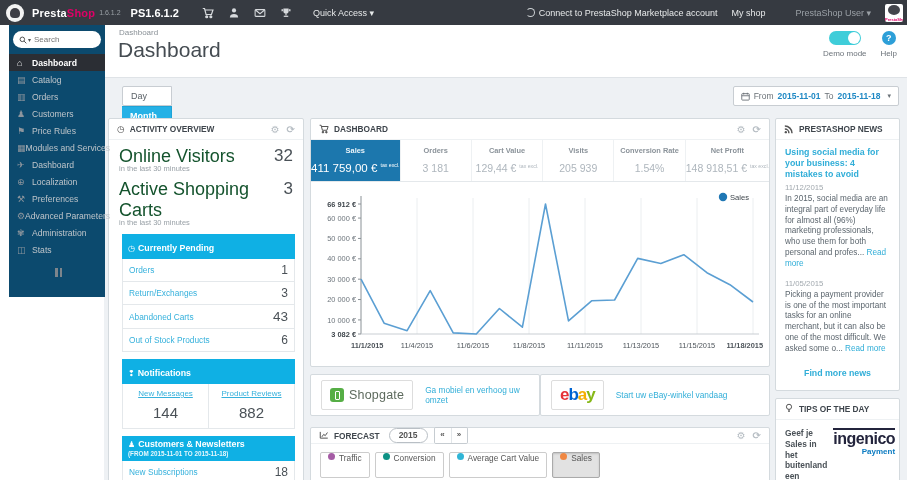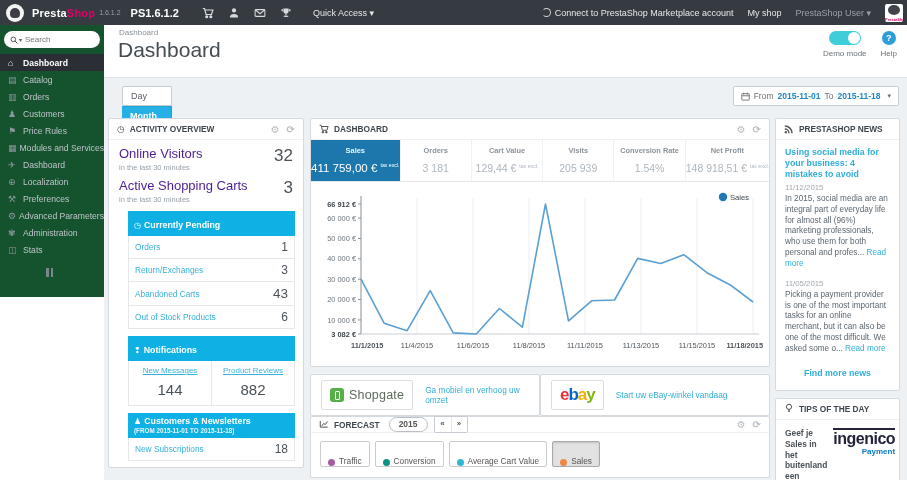--- a/index.html
+++ b/index.html
@@ -22,21 +22,21 @@
   .tb-right { margin-left:auto; display:flex; align-items:center; gap:14px; padding-right:4px; }
   .tb-right .muted { color:#9aa0a6; }
   .caret { font-size:7px; margin-left:3px; }
   .mk-ico { display:inline-block; width:9px; height:9px; border:1.5px solid #cfd3d6; border-radius:50%;
     border-left-color:transparent; margin-right:4px; vertical-align:-1px; }
   .avatar { width:18px; height:18px; border-radius:2px; background:#fff; position:relative; overflow:hidden; }
   .avatar i { position:absolute; left:3px; top:1px; width:12px; height:10px; border-radius:50%; background:#43454c; }
   .avatar b { position:absolute; bottom:0; left:0; right:0; font-size:4px; color:#df0067; text-align:center; font-weight:bold; }
 
   
-  #sidebar { position:absolute; top:25px; left:0; width:104px; height:272px; background:#14532d; z-index:30; padding-top:4px; }
+  #sidebar { position:absolute; top:25px; left:9px; width:96px; height:272px; background:#0c4a6e; z-index:30; padding-top:4px; }
   .search-wrap { margin:2px 4px 6px 4px; background:#fff; border-radius:9px; height:17px; display:flex; align-items:center; padding:0 6px; }
   .search-wrap svg { width:8px; height:8px; }
   .search-wrap .sc { font-size:6px; color:#555; margin:0 3px 0 1px; }
   .search-wrap input { border:0; outline:0; width:58px; font-size:8px; color:#555; background:transparent; }
   .nav-item { height:17px; display:flex; align-items:center; padding-left:8px; cursor:pointer; }
   .nav-item .ic { width:15px; font-size:9px; color:#8d959d; text-align:left; }
   .nav-item .lb { font-size:8.6px; color:#bfc5ca; white-space:nowrap; }
   .nav-item.active { background:#2b2e34; }
   .nav-item.active .lb { color:#fff; font-weight:bold; }
   .nav-item.active .ic { color:#fff; }
@@ -78,24 +78,24 @@
   .panel-hd .hic svg { width:10px; height:10px; vertical-align:-1px; }
   .panel-tools { margin-left:auto; display:flex; gap:7px; color:#b7bec4; font-size:10px; }
   .panel-tools span { cursor:pointer; }
 
   .col-activity { position:absolute; left:4px;  top:40px; width:196px; }
   .col-center   { position:absolute; left:206px; top:40px; width:460px; }
   .col-right    { position:absolute; left:671px; top:40px; width:125px; }
 
   
   .bigstat { display:flex; align-items:flex-start; justify-content:space-between; padding:6px 10px 0 10px; }
-  .bigstat .t { font-size:13px; color:#4c1d95; cursor:pointer; }
+  .bigstat .t { font-size:18px; color:#14532d; cursor:pointer; }
   .bigstat .v { font-size:17px; color:#4a5157; }
   .bigstat-cap { font-size:7.5px; color:#99a1a7; padding:0 10px; margin-top:-3px; }
-  .sect { margin:7px 8px 0 6px;padding-left:13px; }
+  .sect { margin:7px 8px 0 0;padding-left:13px; }
   .sect-hd { background:#0fb0e4; color:#fff; padding:3px 6px 4px 6px; cursor:default; }
   .sect-hd .st { font-size:8.8px; font-weight:bold; }
   .sect-hd .ssub { font-size:6.3px; font-weight:bold; opacity:.9; margin-top:1px; }
   .sect-hd .sic { font-size:8px; margin-right:3px; }
   .srow { display:flex; justify-content:space-between; align-items:center; border:1px solid #e4e8eb; border-top:0;
     padding:4px 6px; background:#fff; }
   .srow .sl { font-size:8.3px; color:#36b1dc; cursor:pointer; }
   .srow .sv { font-size:12px; color:#4a5157; }
   .notif-cols { display:flex; border:1px solid #e4e8eb; border-top:0; }
   .ncol { flex:1; text-align:center; padding:5px 2px 7px 2px; }
@@ -109,41 +109,41 @@
   .kpi:first-child { border-left:0; }
   .kpi .kl { font-size:7.4px; color:#8b939a; font-weight:bold; }
   .kpi .kv { font-size:10.5px; color:#aeb6bd; margin-top:7px; white-space:nowrap; }
   .kpi .kv sup { font-size:5.2px; }
   .kpi.active { background:#1c77ad; }
   .kpi.active .kl { color:#eaf4fa; }
   .kpi.active .kv { color:#fff; font-size:11.5px; }
   .chart-wrap { padding:6px 4px 2px 4px; }
 
   
-  .promo-row { display:flex; gap:0; }
+  .promo-row { display:flex; gap:0; margin-bottom:11px; }
   .promo { flex:1; background:#fff; border:1px solid #d4dade; border-radius:2px; height:42px;
     display:flex; align-items:center; padding:0 10px; gap:12px; }
   .logo-box { border:1px solid #ddd; border-radius:2px; height:30px; display:flex; align-items:center;
     justify-content:center; padding:0 8px; gap:5px; background:#fff; }
   .shopgate-ic { width:14px; height:14px; background:#56ae46; border-radius:3px; position:relative; }
   .shopgate-ic i { position:absolute; left:4.5px; top:2.5px; width:5px; height:9px; border:1px solid #fff; border-radius:1px; }
   .shopgate-tx { font-size:12.5px; color:#5d6a5d; letter-spacing:.2px; }
   .ebay-tx { font-size:17px; font-weight:bold; letter-spacing:-1px; }
   .promo-link { font-size:8.3px; color:#31aed8; cursor:pointer; }
 
   
   .fc-hd-extra { display:flex; align-items:center; gap:6px; margin-left:4px; }
   .year-pill { border:1px solid #b9bfc5; border-radius:9px; height:15px; line-height:13px; padding:0 9px;
     font-size:8.5px; font-weight:bold; color:#555; cursor:pointer; }
   .nav-group { display:flex; border:1px solid #c6ccd1; border-radius:2px; overflow:hidden; }
   .nav-group span { width:16px; height:15px; background:#fff; text-align:center; line-height:14px;
     font-size:8px; color:#555; cursor:pointer; }
   .nav-group span + span { border-left:1px solid #e2e6e9; }
   .toggle-row { display:flex; gap:5px; padding:8px 9px 10px 9px; }
-  .tg { display:flex; align-items:flex-end; gap:4px; border:1px solid #ccc; border-radius:2px; background:#fff;
+  .tg { display:flex; align-items:flex-start; gap:4px; border:1px solid #ccc; border-radius:2px; background:#fff;
     height:26px; padding:0 7px; font-size:8.3px; color:#555; cursor:pointer; }
   .tg.active { background:#e2e2e2; border-color:#aaa; box-shadow:inset 0 1px 2px rgba(0,0,0,.15); }
   .tg .dot { width:7px; height:7px; border-radius:50%; }
 
   
   .news-bd { padding:7px 9px 4px 9px; }
   .news-item { margin-bottom:9px; }
   .news-title { font-size:8.8px; font-weight:bold; color:#31aed8; line-height:1.25; cursor:pointer; }
   .news-date { font-size:7.8px; color:#a2a9af; margin:3px 0 2px 0; }
   .news-ex { font-size:8.2px; color:#5c666e; line-height:1.32; }
@@ -190,21 +190,21 @@
         <path d="M4.5 2h7v3.2a3.5 3.5 0 0 1-7 0z"></path>
         <path d="M2 3h2v1.5A2 2 0 0 1 2.4 6 3 3 0 0 1 2 4.5zM14 3h-2v1.5A2 2 0 0 0 13.6 6 3 3 0 0 0 14 4.5z"></path>
         <rect x="7.2" y="8.2" width="1.6" height="3"></rect>
         <rect x="5" y="11.6" width="6" height="1.6"></rect>
       </svg>
   </span>
   <span class="tb-txt">Quick Access ▾</span>
   <div class="tb-right">
     <span class="tb-txt" style="margin-left:0"><i class="mk-ico"></i><span>Connect to PrestaShop Marketplace account</span></span>
     <span class="tb-txt" style="margin-left:0">My shop</span>
-    <span class="tb-txt muted" style="margin-left:0">PrestaShop User ▾</span>
+    <span class="tb-txt muted" style="margin-left:16px">PrestaShop User ▾</span>
     <span class="avatar">
         <i></i>
         <b>PrestaShop</b>
       </span>
   </div>
 </div>
 
 <div id="sidebar">
   <div class="search-wrap">
     <svg viewBox="0 0 12 12" fill="none" stroke="#555" stroke-width="1.5">

